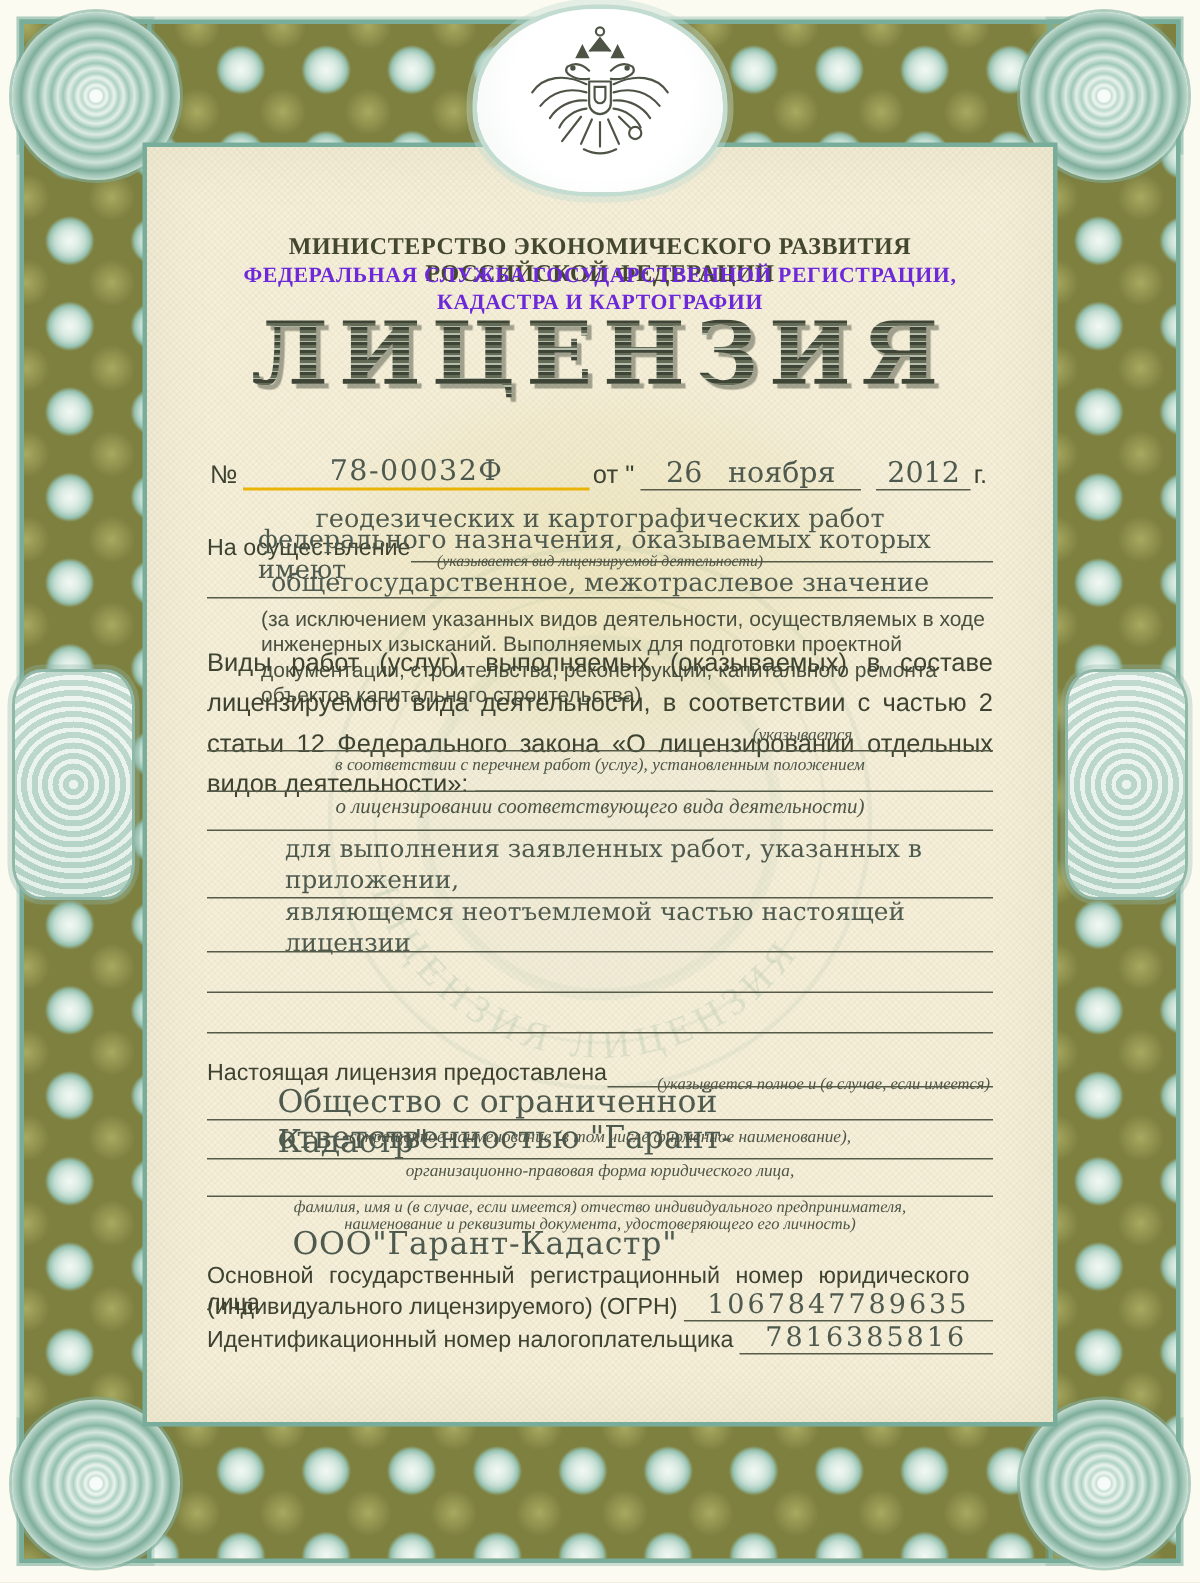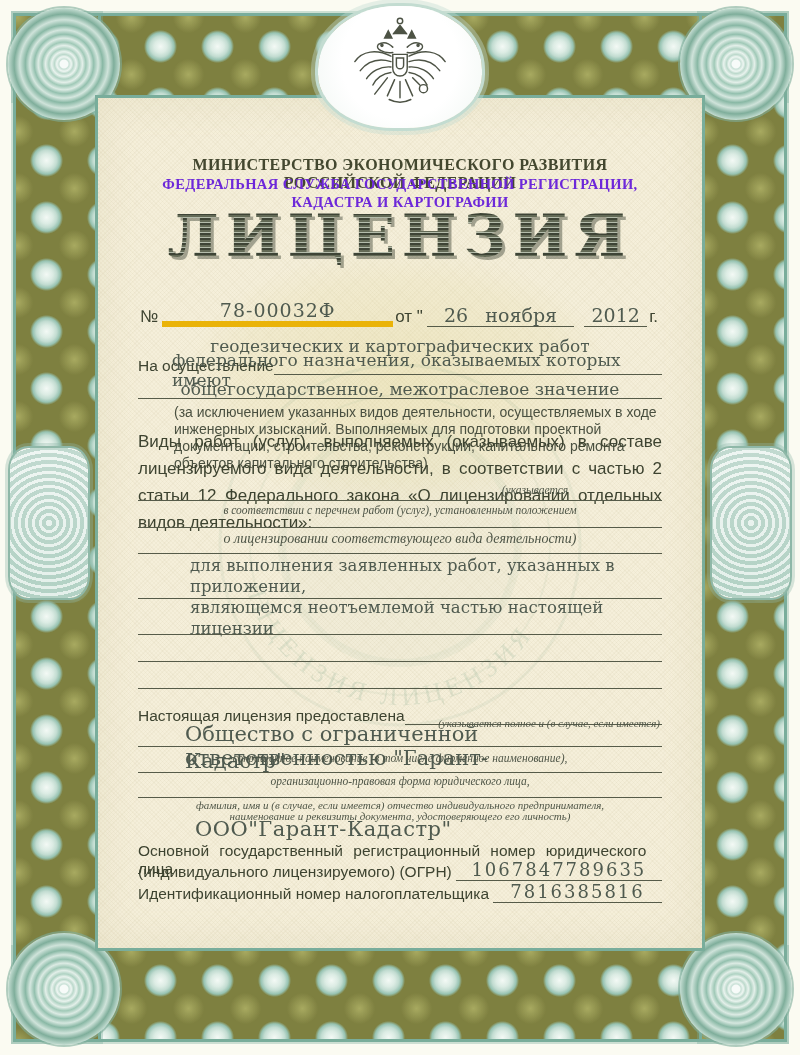--- a/index.html
+++ b/index.html
@@ -84,21 +84,21 @@
     -webkit-background-clip:text;background-clip:text;-webkit-text-fill-color:transparent;
     filter:drop-shadow(3px 3px 0 rgba(62,68,54,.45));
   }
   .rule{border-bottom:1px solid #565b49;}
   .typed{font-family:"DejaVu Serif",serif;color:#4f5a4f;}
   .cap{font-family:"Liberation Serif",serif;font-style:italic;color:#4e5547;font-size:11px;}
   .lbl{color:#3d4330;font-size:15.5px;}
   
   .num-row{top:299px;display:flex;align-items:flex-end;font-size:17px;color:#3d4330;height:28px;}
   .num-row .fill{flex:1;}
-  .num-line{width:235px;border-bottom:6px solid #eab308;text-align:center;font-size:19px;letter-spacing:1px;}
+  .num-line{width:235px;border-bottom:2px solid #eab308;text-align:center;font-size:19px;letter-spacing:1px;}
   .date-line{border-bottom:1px solid #565b49;text-align:center;font-size:19px;}
   .d1{width:150px;display:flex;justify-content:space-evenly;}
   .d2{width:64px;margin-left:10px;}
   .num-row .small-lbl{padding:0 4px 0 2px;white-space:nowrap;}
   
   .act-typed1{top:336px;text-align:center;font-size:17px;}
   .act-row{top:355px;display:flex;align-items:flex-end;height:20px;}
   .act-row .rule-fill{flex:1;border-bottom:1px solid #565b49;}
   .act-typed2{top:350px;left:172px;right:138px;font-size:17px;}
   .act-cap{top:369px;text-align:center;font-size:10.5px;}
@@ -224,20 +224,21 @@
     <span class="date-line d2 typed">2012</span>
     <span class="small-lbl">г.</span>
   </div>
 
   <div class="abs act-typed1 typed">геодезических и картографических работ</div>
   <div class="abs act-row">
     <span class="lbl">На  осуществление</span>
     <span class="rule-fill"></span>
   </div>
   <div class="abs act-typed2 typed" style="left:172px;">федерального назначения, оказываемых которых имеют</div>
+  <div class="abs act-cap cap">(указывается  вид  лицензируемой  деятельности)</div>
   <div class="abs act-typed3 typed">общегосударственное, межотраслевое значение</div>
   <div class="abs rule act-rule2"></div>
   <div class="abs note">(за исключением указанных видов деятельности, осуществляемых в ходе инженерных изысканий. Выполняемых для подготовки проектной документации, строительства, реконструкции, капитального ремонта объектов капитального строительства)</div>
 
   <div class="abs works-par"><span>Виды работ (услуг), выполняемых (оказываемых) в составе лицензируемого вида деятельности, в соответствии с частью 2 статьи 12 Федерального закона «О лицензировании отдельных видов деятельности»:</span> <span class="fill-line"></span></div>
   <div class="abs works-cap1 cap">(указывается</div>
   <div class="abs rule r1"></div>
   <div class="abs c cap cap2">в  соответствии  с  перечнем  работ  (услуг),  установленным  положением</div>
   <div class="abs rule r2"></div>
   <div class="abs c cap cap3">о  лицензировании  соответствующего  вида  деятельности)</div>

